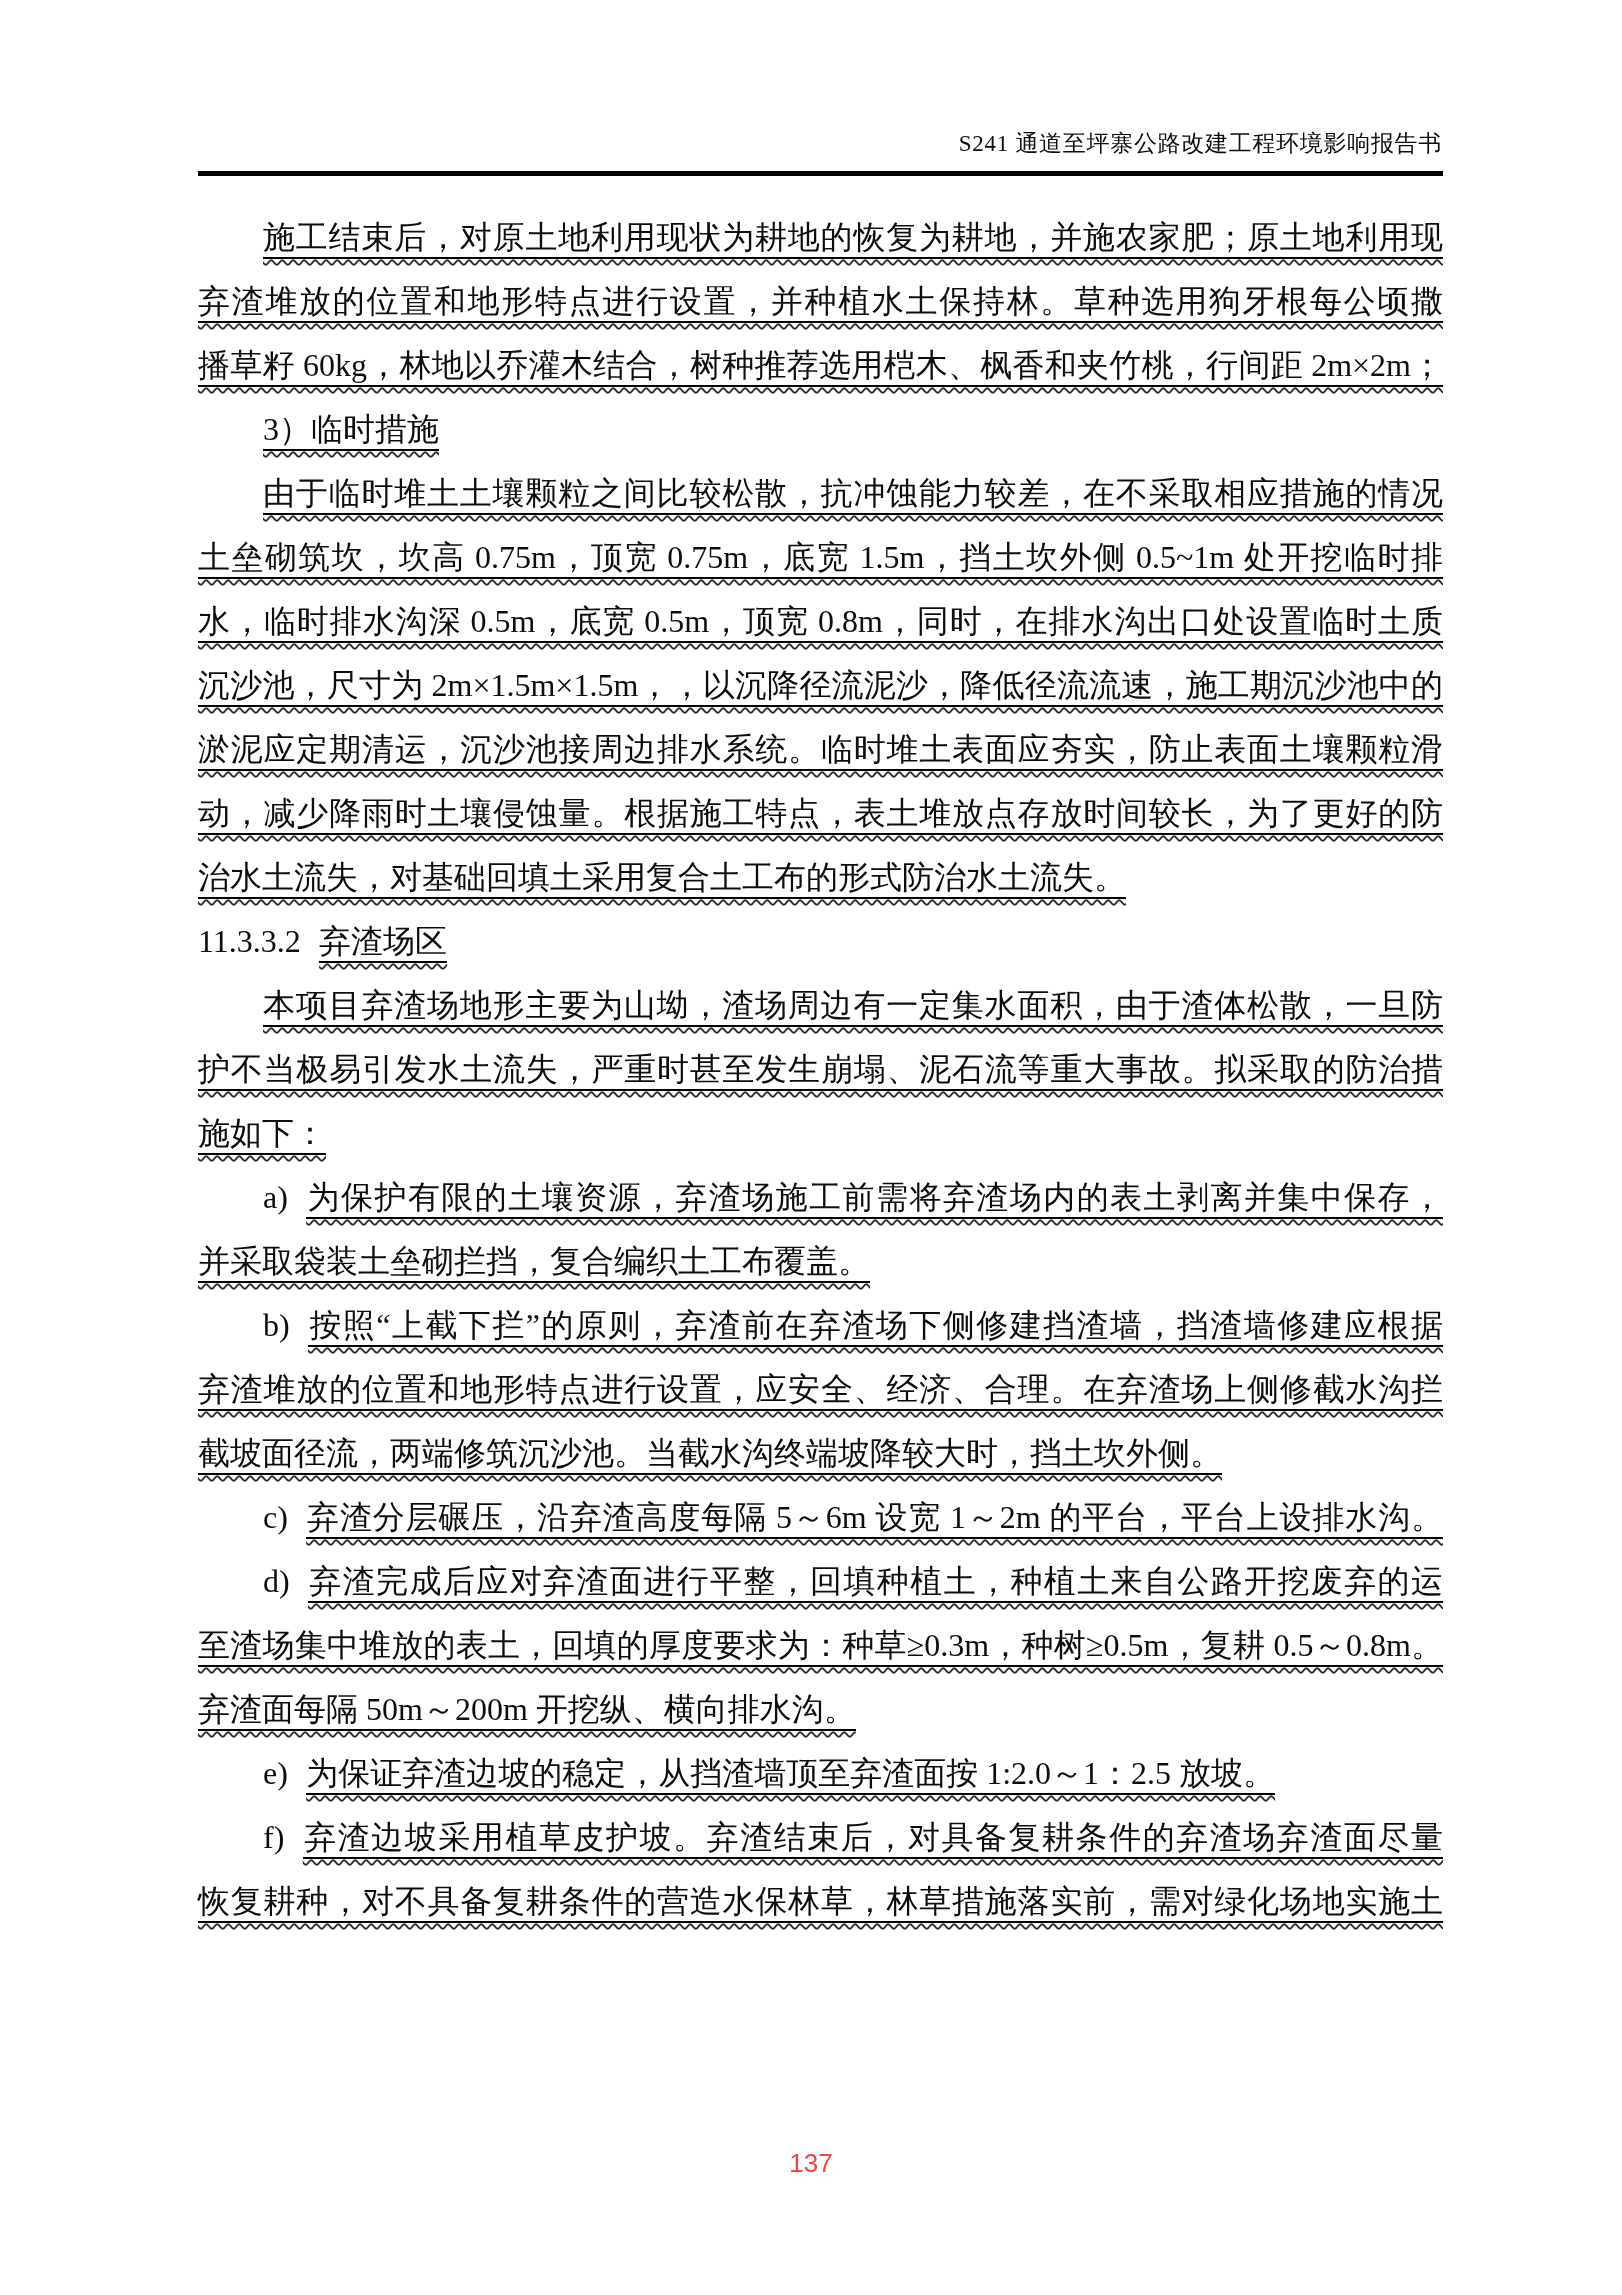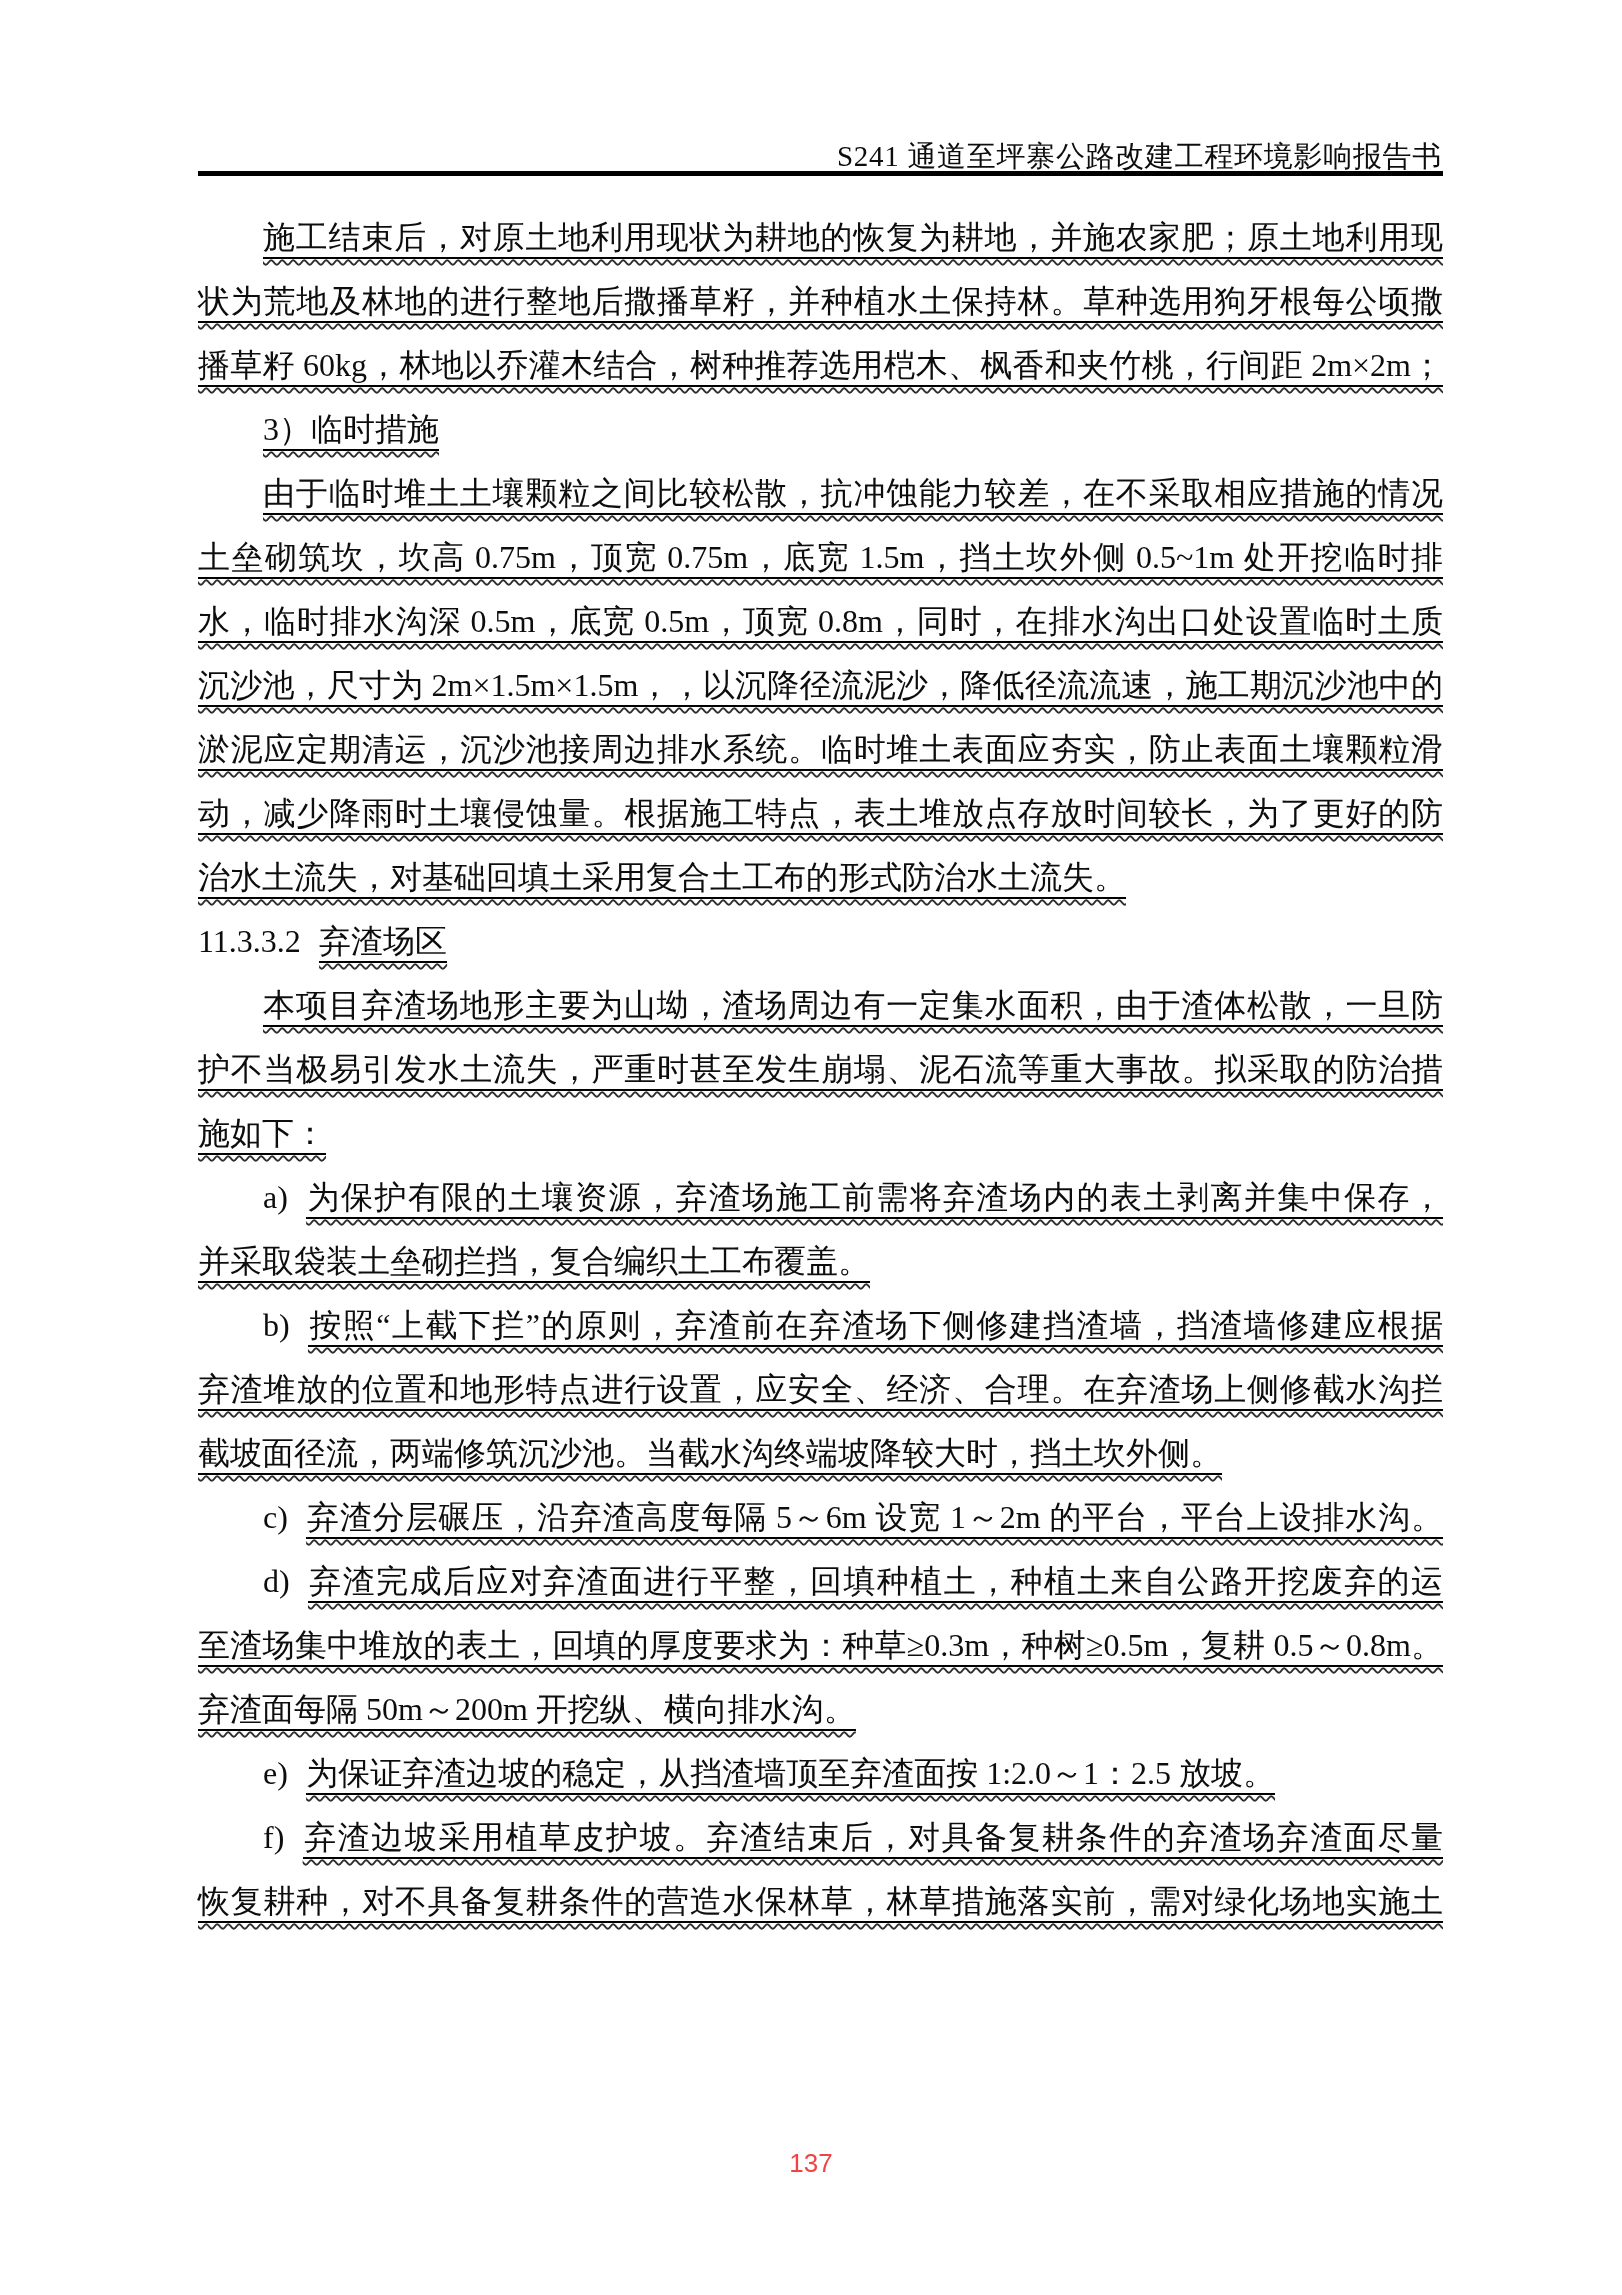--- a/index.html
+++ b/index.html
@@ -4,22 +4,22 @@
 <style>
   html,body{margin:0;padding:0}
   body{
     width:1622px;height:2295px;position:relative;background:#ffffff;
     font-family:"Liberation Serif","DejaVu Serif",serif;color:#0d0d0d;
   }
   .page{position:absolute;left:0;top:0;width:1622px;height:2295px;background:#ffffff;overflow:hidden}
 
   
   .header-title{
-    position:absolute;top:140px;right:180px;
-    font-size:29px;line-height:1.15;white-space:nowrap;letter-spacing:0.7px;
+    position:absolute;top:131px;right:180px;
+    font-size:23px;line-height:1.15;white-space:nowrap;letter-spacing:0.7px;
   }
   .header-rule{position:absolute;left:198px;top:171px;width:1245px;height:5.2px;background:#000}
 
   
   .doc-body{position:absolute;left:198px;top:205px;width:1245px;font-size:32px}
   .line{
     height:64px;line-height:64px;
     white-space:nowrap;overflow:visible;
   }
   .line.just{white-space:normal;text-align:justify;text-align-last:justify}
@@ -44,21 +44,21 @@
 <body>
 
 <div class="page">
   <div>
     <div class="header-title">S241 通道至坪寨公路改建工程环境影响报告书</div>
     <div class="header-rule"></div>
   </div>
 
   <div class="doc-body" id="doc-body">
       <div class="line ind just"><span class="t">施工结束后，对原土地利用现状为耕地的恢复为耕地，并施农家肥；原土地利用现</span></div>
-      <div class="line just"><span class="t">状为荒地及林地的进行整地后撒播草籽，并种植水土保持林。草种选用狗牙根每公顷撒</span></div>
+      <div class="line just"><span class="t">弃渣堆放的位置和地形特点进行设置，并种植水土保持林。草种选用狗牙根每公顷撒</span></div>
       <div class="line just"><span class="t">播草籽 60kg，林地以乔灌木结合，树种推荐选用桤木、枫香和夹竹桃，行间距 2m×2m；</span></div>
       <div class="line ind"><span class="t">3）临时措施</span></div>
       <div class="line ind just"><span class="t">由于临时堆土土壤颗粒之间比较松散，抗冲蚀能力较差，在不采取相应措施的情况</span></div>
       <div class="line just"><span class="t">土垒砌筑坎，坎高 0.75m，顶宽 0.75m，底宽 1.5m，挡土坎外侧 0.5~1m 处开挖临时排</span></div>
       <div class="line just"><span class="t">水，临时排水沟深 0.5m，底宽 0.5m，顶宽 0.8m，同时，在排水沟出口处设置临时土质</span></div>
       <div class="line just"><span class="t">沉沙池，尺寸为 2m×1.5m×1.5m，，以沉降径流泥沙，降低径流流速，施工期沉沙池中的</span></div>
       <div class="line just"><span class="t">淤泥应定期清运，沉沙池接周边排水系统。临时堆土表面应夯实，防止表面土壤颗粒滑</span></div>
       <div class="line just"><span class="t">动，减少降雨时土壤侵蚀量。根据施工特点，表土堆放点存放时间较长，为了更好的防</span></div>
       <div class="line"><span class="t">治水土流失，对基础回填土采用复合土工布的形式防治水土流失。</span></div>
       <div class="line"><span class="pfx">11.3.3.2</span><span class="t">弃渣场区</span></div>

